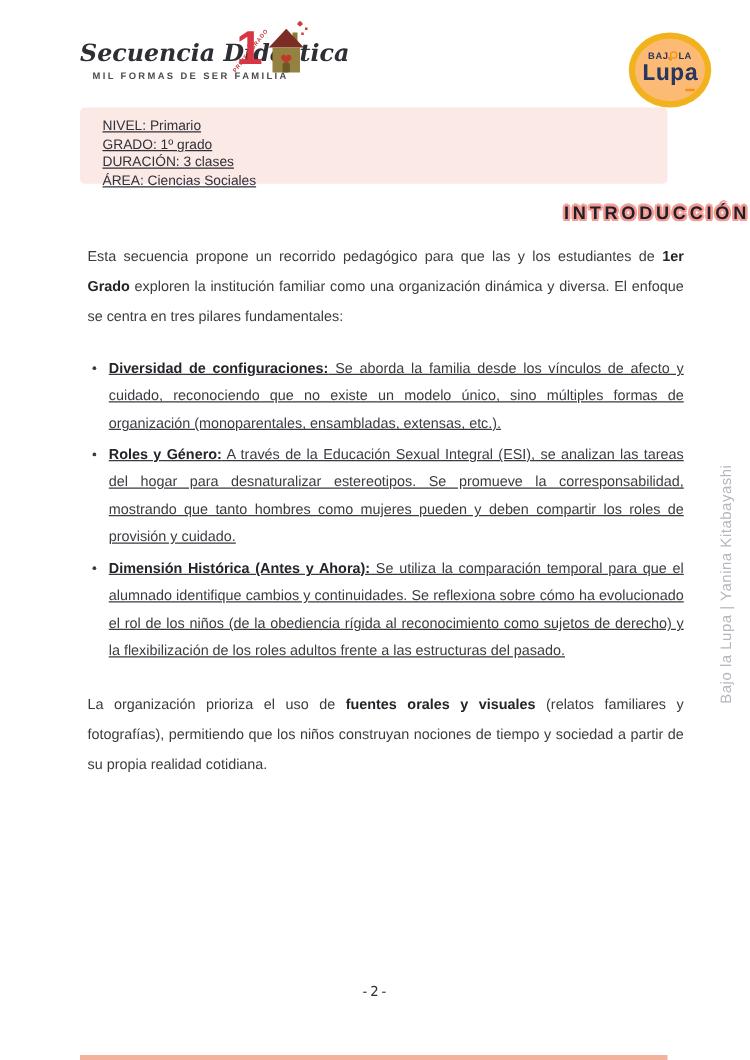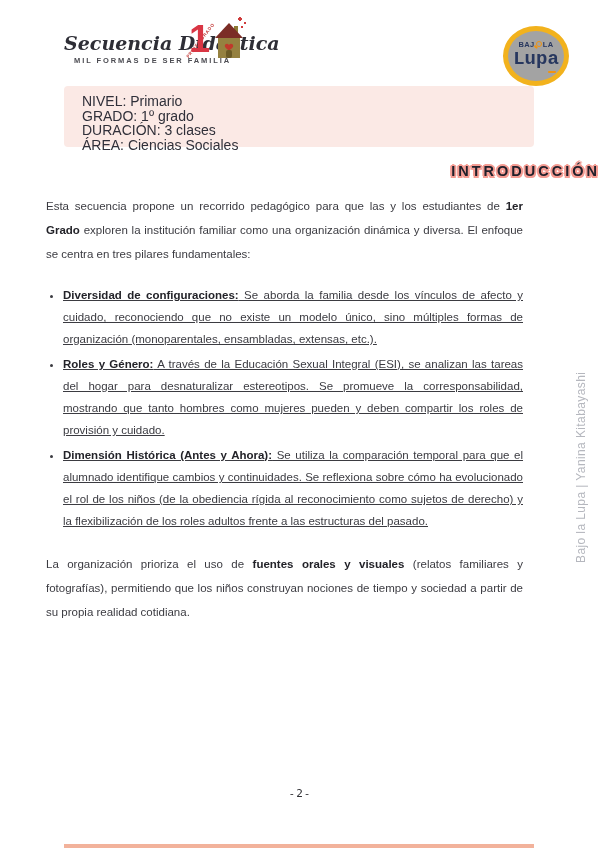--- a/index.html
+++ b/index.html
@@ -24,21 +24,21 @@
     font-size:4.5px;font-weight:bold;color:#c23a38;letter-spacing:.6px;white-space:nowrap;
   }
   .badge-one{
     position:absolute;left:6px;top:-2px;font-size:38px;font-weight:800;color:#d93644;
     font-family:"Liberation Sans",sans-serif;line-height:1;
   }
   .badge-house{position:absolute;left:28px;top:-8px;}
 
   .brand{
     position:absolute;left:503px;top:26px;width:66px;height:60px;border-radius:50%;
-    border:5px solid #F2B21D;background:#a3a3a3;box-sizing:border-box;
+    border:5px solid #F2B21D;background:#fdba74;box-sizing:border-box;
     display:flex;flex-direction:column;align-items:center;justify-content:center;
   }
   .brand-top{display:flex;align-items:center;font-size:7.5px;font-weight:bold;color:#27375F;letter-spacing:.4px;}
   .mag{
     display:inline-block;width:6px;height:6px;border:1.7px solid #F2930D;border-radius:50%;
     margin:0 1px;position:relative;box-sizing:border-box;
   }
   .mag::after{
     content:"";position:absolute;left:-3px;bottom:-2px;width:4px;height:1.7px;background:#F2930D;
     transform:rotate(45deg);border-radius:1px;
@@ -47,33 +47,33 @@
     font-family:Liberation Mono, monospace;font-weight:bold;font-size:19px;color:#27375F;line-height:1;
     margin-top:1px;
   }
   .brand-dash{width:8px;height:2px;background:#F2930D;border-radius:1px;margin-top:2px;align-self:flex-end;margin-right:8px;}
 
   
   .info-box{
     position:absolute;left:64px;top:86px;width:470px;height:61px;border-radius:4px;
     background:#FBE9E5;box-sizing:border-box;padding:8px 0 0 18px;
   }
-  .info-line{font-size:14px;line-height:14.5px;color:#30303a;}
+  .info-line{font-size:11px;line-height:14.5px;color:#30303a;text-decoration:underline;}
 
   
   .intro-title{
     position:absolute;left:0;top:163px;width:600px;text-align:right;margin:0;
     font-size:14.5px;font-weight:bold;letter-spacing:3px;color:#20202b;
     text-shadow:
       -1.5px -1.5px 0 #F49C93, 1.5px -1.5px 0 #F49C93,
       -1.5px 1.5px 0 #F49C93, 1.5px 1.5px 0 #F49C93,
       -2px 0 0 #F49C93, 2px 0 0 #F49C93, 0 -2px 0 #F49C93, 0 2px 0 #F49C93;
   }
 
-  .body-copy{position:absolute;left:46px;top:194px;width:477px;color:#3b3b41;}
+  .body-copy{position:absolute;left:70px;top:194px;width:477px;color:#3b3b41;}
   .body-copy p{margin:0;font-size:11.5px;line-height:24px;text-align:justify;}
   .body-copy p.lead{margin-bottom:18px;}
   .body-copy ul{margin:0;padding-left:17px;text-decoration:underline;}
   .body-copy li{font-size:11.5px;line-height:22px;text-align:justify;margin-bottom:3px;}
   .body-copy p.closing{margin-top:20px;}
   .b{font-weight:bold;color:#232329;}
 
   
   .watermark{
     position:absolute;right:12px;top:298px;height:265px;

